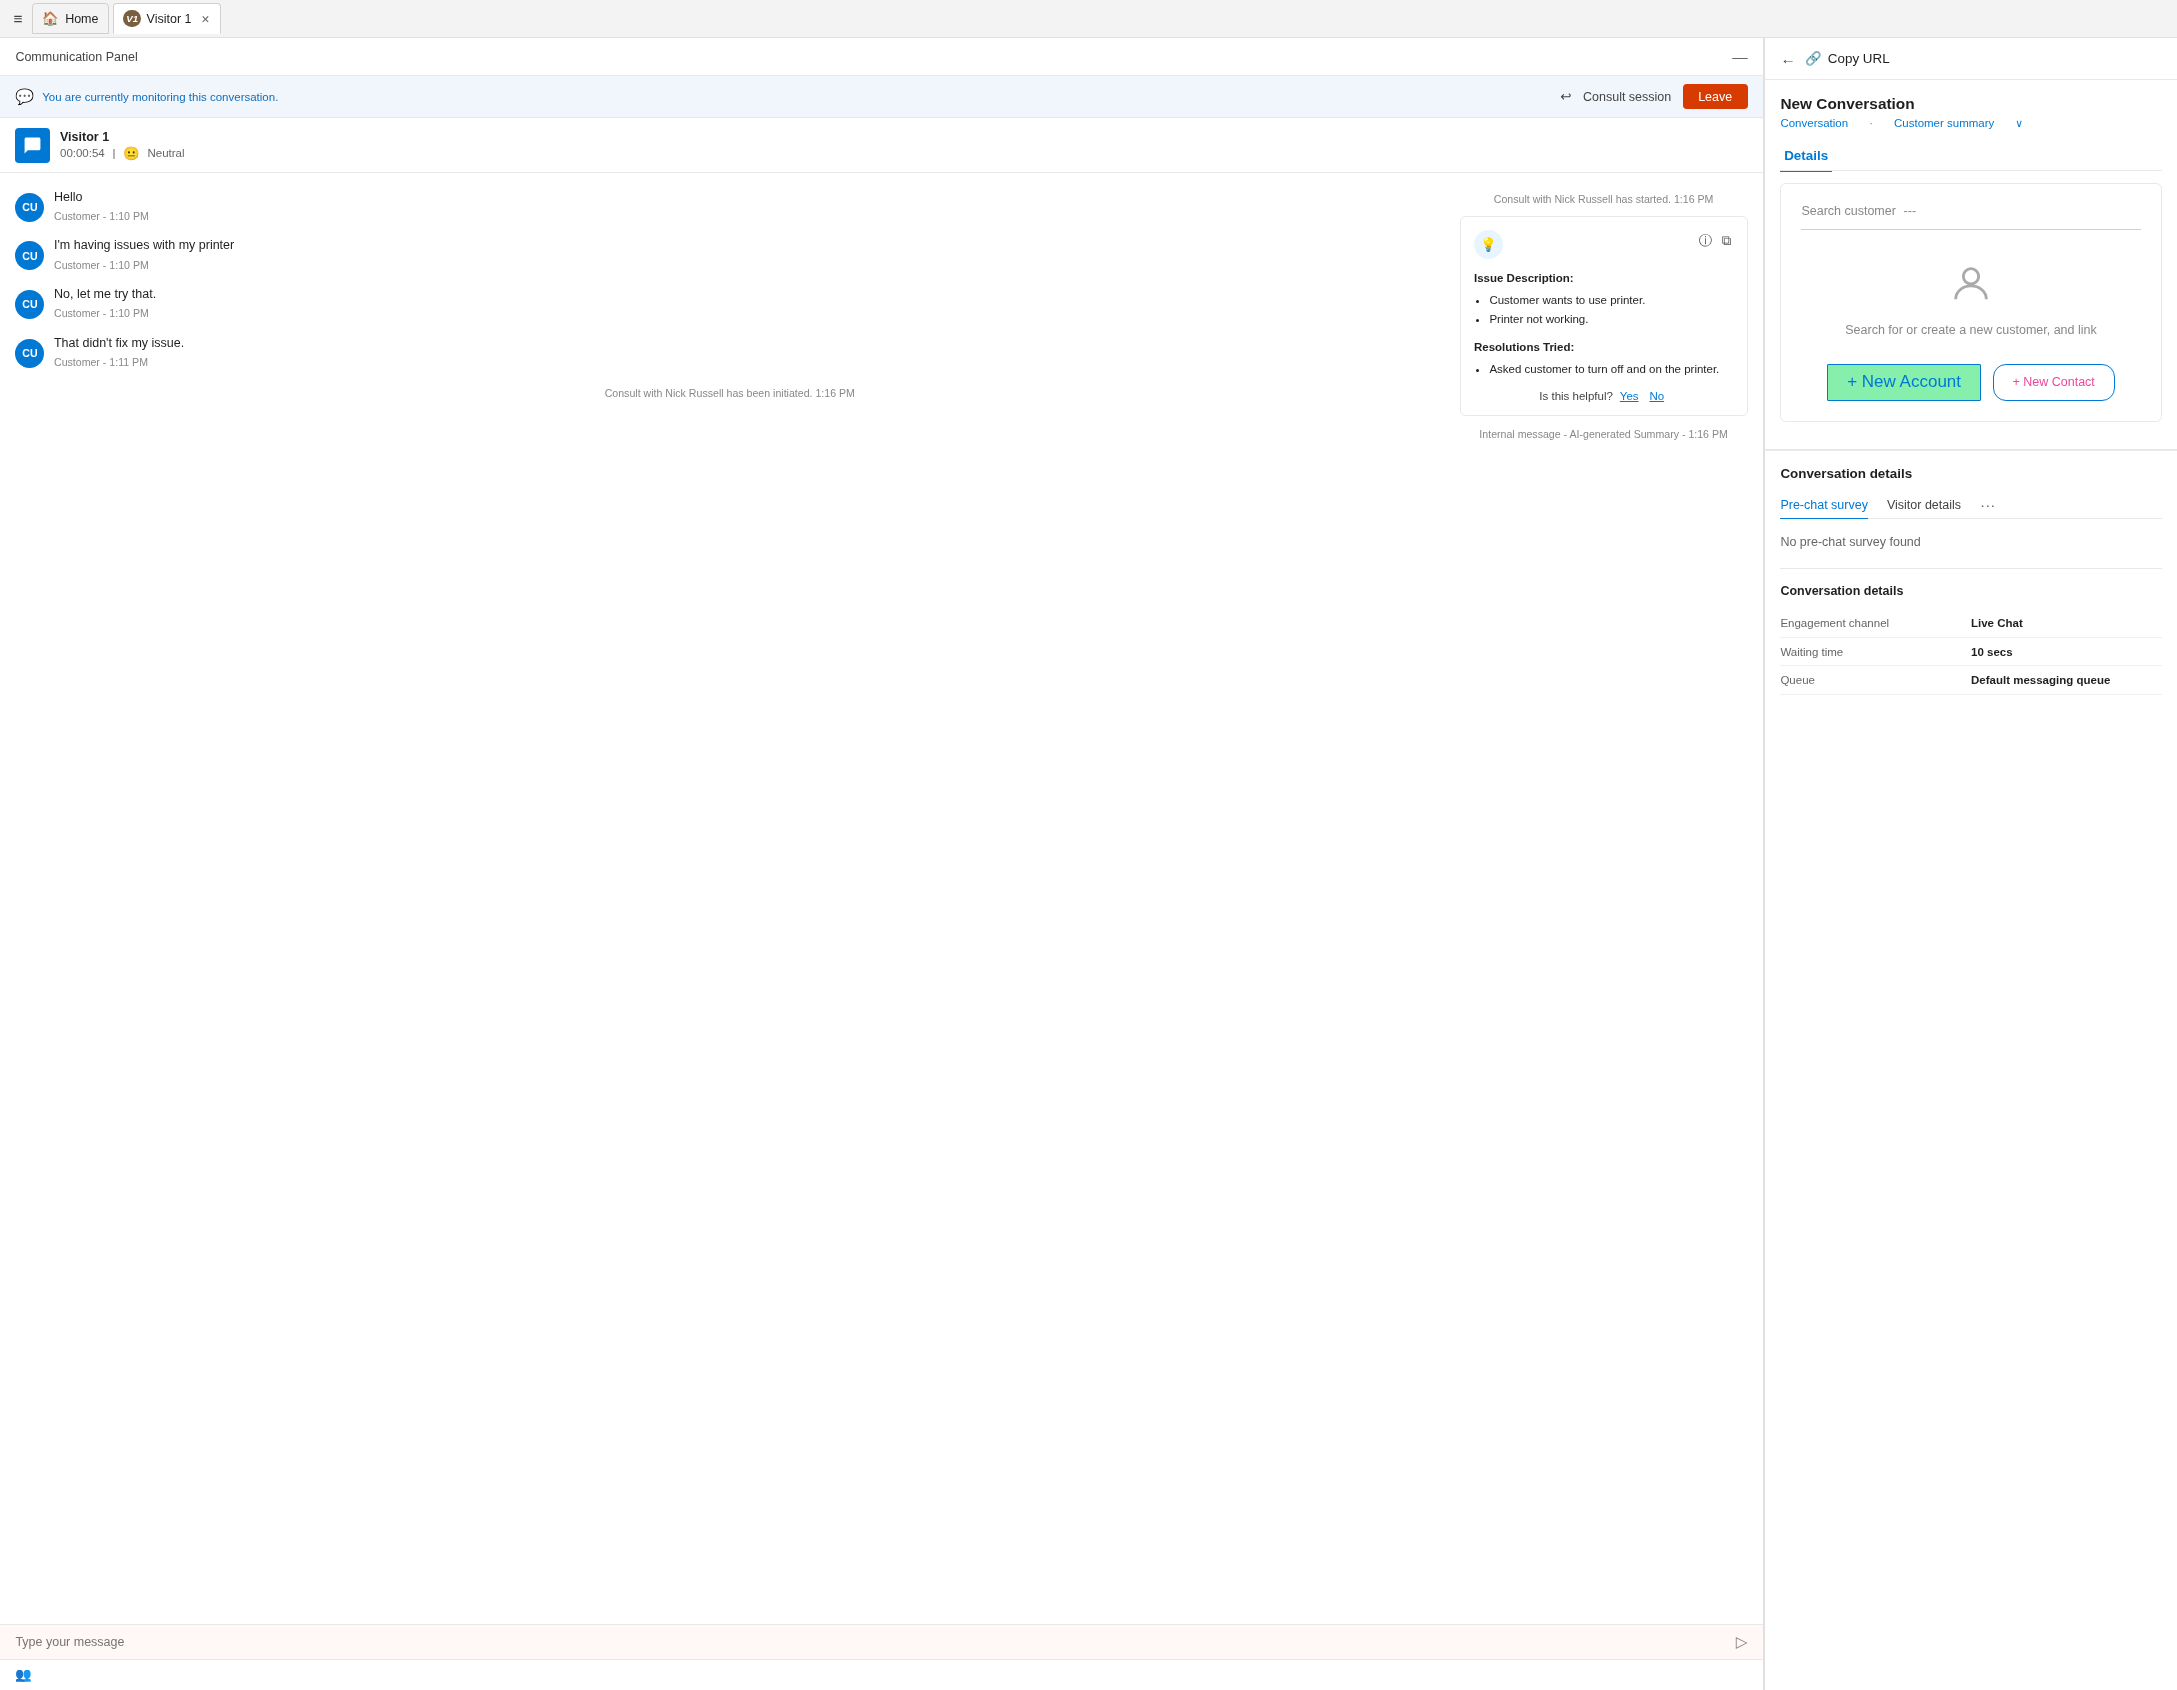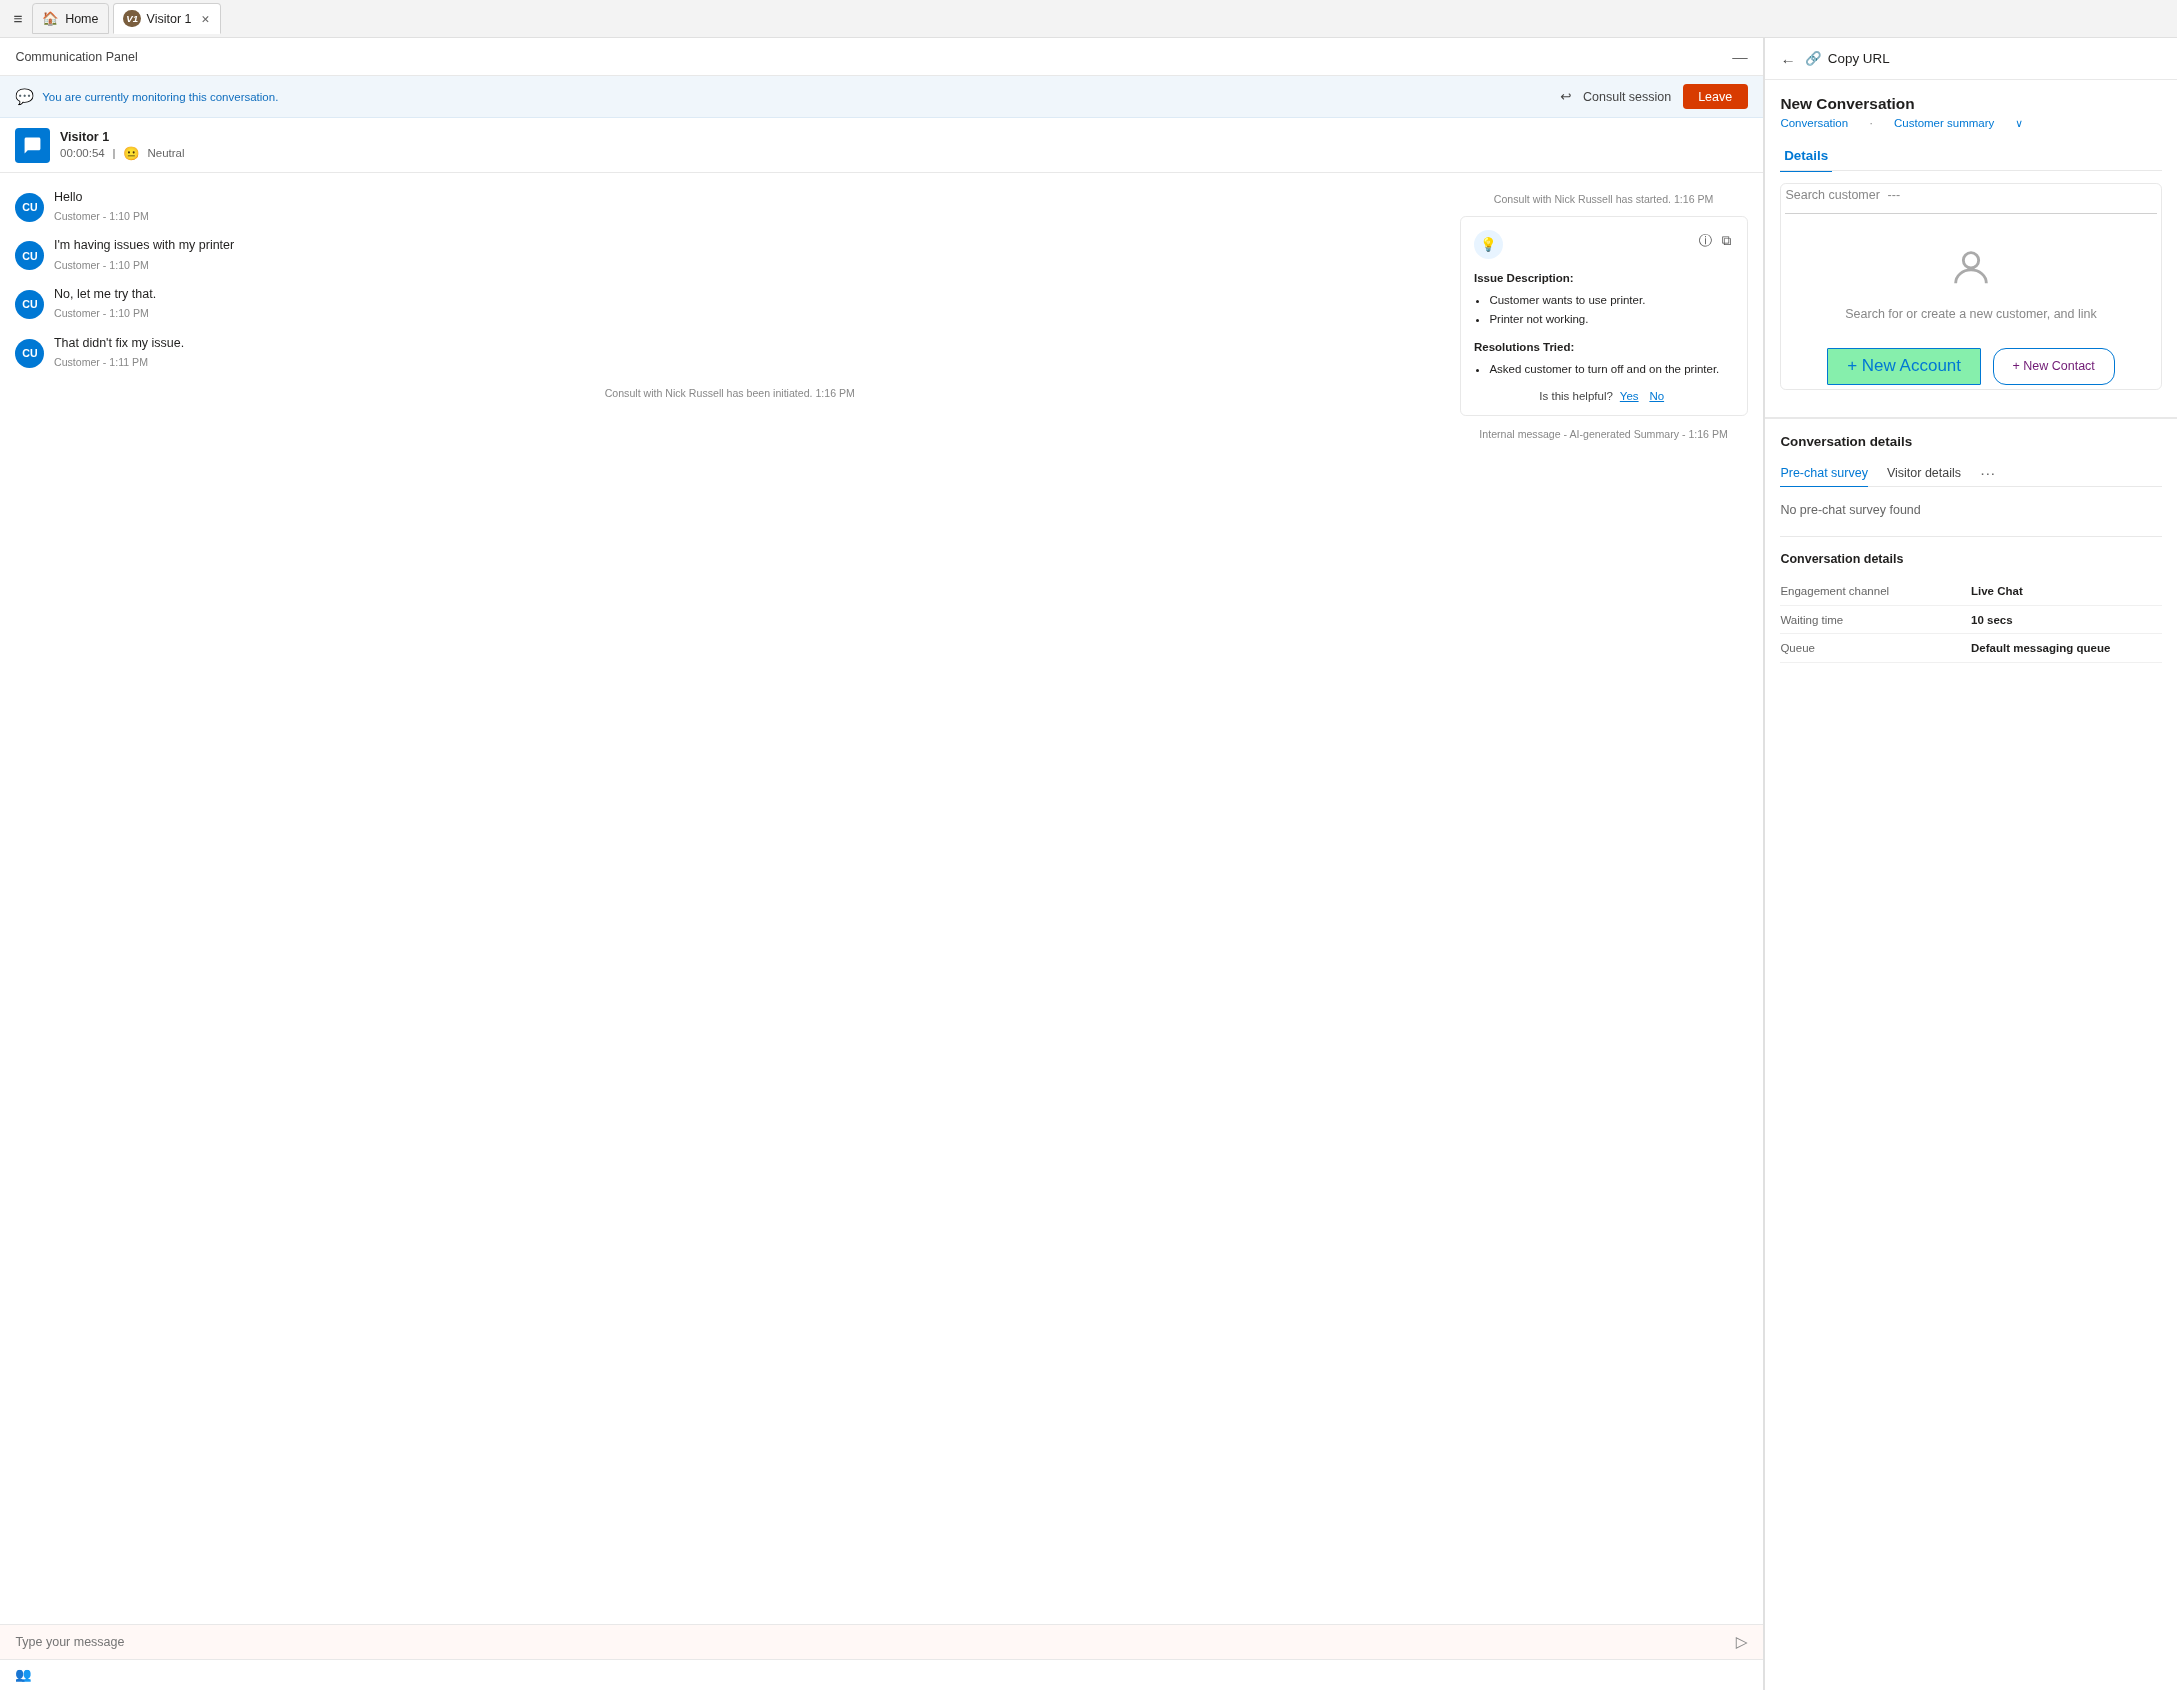--- a/index.html
+++ b/index.html
@@ -97,29 +97,29 @@
     .new-conv-title { font-size: 15.4px; font-weight: 600; margin-bottom: 3.8px; }
     .new-conv-breadcrumb { display: flex; align-items: center; gap: 21px; font-size: 11.5px; color: #0078d4; margin-bottom: 11.5px; }
     .breadcrumb-sep { color: #888; }
     .breadcrumb-dropdown { font-size: 10.6px; cursor: pointer; }
 
     
     .details-tab-bar { display: flex; gap: 0; border-bottom: 1.9px solid #e8e8e8; margin-bottom: 0; }
     .details-tab { font-size: 13.4px; font-weight: 600; padding: 7.7px 3.8px; border-bottom: 1.9px solid #0078d4; margin-bottom: -1.9px; color: #0078d4; }
 
     
-    .customer-card { margin: 11.5px 0; border: 1px solid #e8e8e8; border-radius: 5.8px; padding: 4px; }
+    .customer-card { margin: 11.5px 0; border: 1px solid #e8e8e8; border-radius: 5.8px; padding: 20px; }
     .customer-search-row { display: flex; align-items: center; gap: 7.7px; margin-bottom: 11.5px; }
     .customer-search-label { font-size: 12.5px; color: #888; }
     .customer-search-dashes { font-size: 12.5px; color: #888; }
     .customer-empty-state { display: flex; flex-direction: column; align-items: center; padding: 15.4px 0; gap: 7.7px; }
     .customer-empty-text { font-size: 12.5px; color: #888; text-align: center; }
     .customer-actions { display: flex; gap: 11.5px; margin-top: 11.5px; justify-content: center; }
     .new-account-btn { border: 1px solid #0078d4; color: #0078d4; background: #86efac; border-radius: 1px; padding: 7.7px 19px; font-size: 17px; cursor: pointer; }
-    .new-contact-btn { border: 1px solid #0078d4; color: #701a75; background: #fff; border-radius: 13px; padding: 7.7px 19px; font-size: 12.5px; cursor: pointer; }
+    .new-contact-btn { border: 1px solid #0078d4; color: #ec4899; background: #fff; border-radius: 13px; padding: 7.7px 19px; font-size: 12.5px; cursor: pointer; }
 
     
     .conv-details-section { padding: 15.4px; border-top: 1px solid #e8e8e8; }
     .conv-details-title { font-size: 13.4px; font-weight: 600; margin-bottom: 11.5px; }
     .conv-details-tabs { display: flex; align-items: center; gap: 19px; border-bottom: 1px solid #e8e8e8; margin-bottom: 15.4px; }
     .conv-tab { font-size: 12.5px; padding: 5.8px 0; cursor: pointer; color: #444; }
     .conv-tab.active { color: #0078d4; border-bottom: 1.9px solid #0078d4; margin-bottom: -1px; font-weight: 500; }
     .conv-tab-more { color: #666; font-size: 15.4px; cursor: pointer; }
     .no-survey { font-size: 12.5px; color: #666; margin-bottom: 19px; }
 

